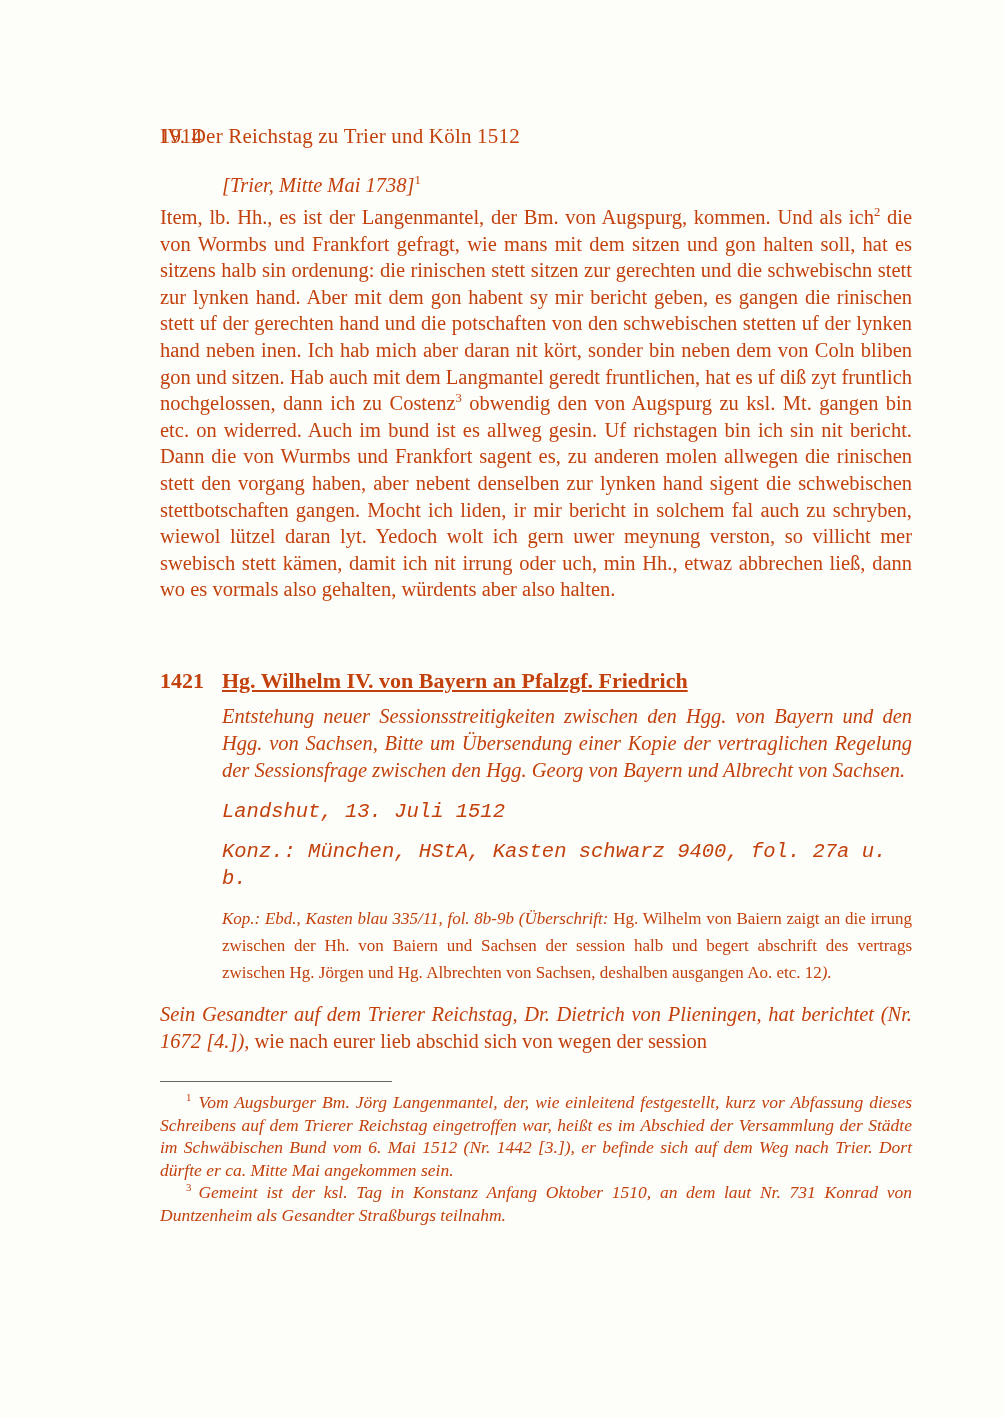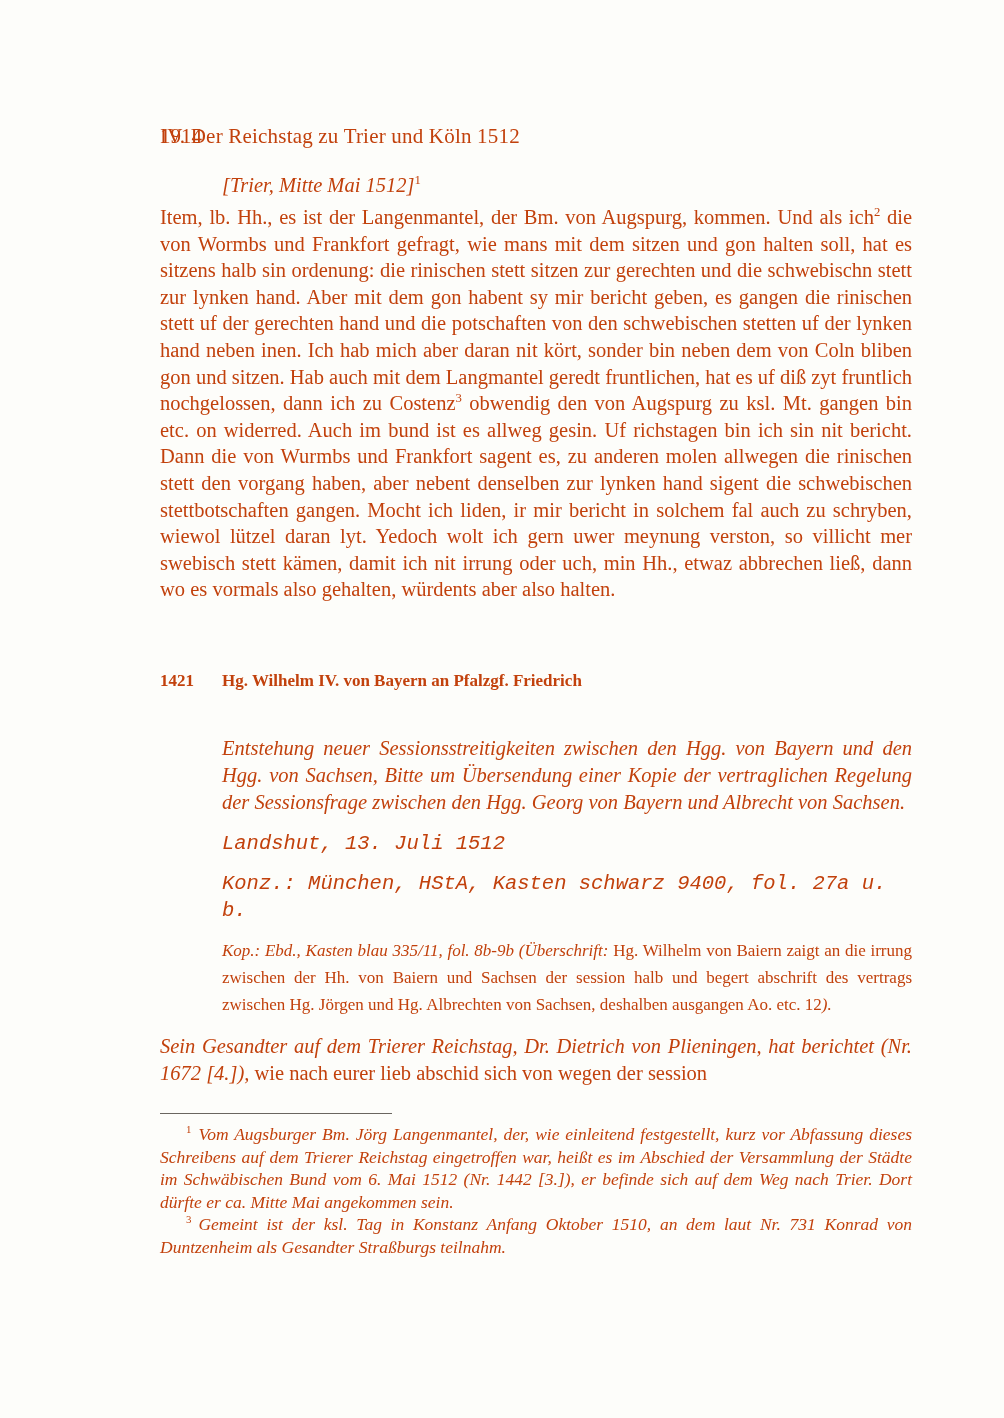--- a/index.html
+++ b/index.html
@@ -64,24 +64,25 @@
     margin-bottom: 64px;
   }
   sup {
     font-size: 0.62em;
     line-height: 0;
     vertical-align: super;
     font-style: normal;
   }
 
   .entry-heading {
-    font-size: 17px;
+    font-size: 22px;
     font-weight: bold;
-    margin: 0 0 40px 0;
+    margin: 0 0 8px 0;
     line-height: 28px;
+    text-decoration: underline;
   }
   .entry-number {
     display: inline-block;
     width: 62px;
   }
   .summary-par {
     font-style: italic;
     font-size: 20.5px;
     line-height: 27px;
     margin-bottom: 14px;
@@ -129,21 +130,21 @@
 
 <div class="page">
   <div class="content">
 
     <header class="running-header">
       <span class="page-number">1914</span>
       <span class="running-title">IV. Der Reichstag zu Trier und Köln 1512</span>
     </header>
 
     <section>
-      <p class="dateline indent-block"><span>[Trier, Mitte Mai 1512]</span><sup>1</sup></p>
+      <p class="dateline indent-block"><span>[Trier, Mitte Mai 1738]</span><sup>1</sup></p>
 
 
       <p class="body-par justify"><span>Item, lb. Hh., es ist der Langenmantel, der Bm. von Augspurg, kommen. Und als ich</span><sup>2</sup><span> die von Wormbs und Frankfort gefragt, wie mans mit dem sitzen und gon halten soll, hat es sitzens halb sin ordenung: die rinischen stett sitzen zur gerechten und die schwebischn stett zur lynken hand. Aber mit dem gon habent sy mir bericht geben, es gangen die rinischen stett uf der gerechten hand und die potschaften von den schwebischen stetten uf der lynken hand neben inen. Ich hab mich aber daran nit kört, sonder bin neben dem von Coln bliben gon und sitzen. Hab auch mit dem Langmantel geredt fruntlichen, hat es uf diß zyt fruntlich nochgelossen, dann ich zu Costenz</span><sup>3</sup><span> obwendig den von Augspurg zu ksl. Mt. gangen bin etc. on widerred. Auch im bund ist es allweg gesin. Uf richstagen bin ich sin nit bericht. Dann die von Wurmbs und Frankfort sagent es, zu anderen molen allwegen die rinischen stett den vorgang haben, aber nebent denselben zur lynken hand sigent die schwebischen stettbotschaften gangen. Mocht ich liden, ir mir bericht in solchem fal auch zu schryben, wiewol lützel daran lyt. Yedoch wolt ich gern uwer meynung verston, so villicht mer swebisch stett kämen, damit ich nit irrung oder uch, min Hh., etwaz abbrechen ließ, dann wo es vormals also gehalten, würdents aber also halten.</span></p>
     </section>
 
     <section>
       <h2 class="entry-heading"><span class="entry-number">1421</span><span class="entry-title">Hg. Wilhelm IV. von Bayern an Pfalzgf. Friedrich</span></h2>
 
       <p class="summary-par indent-block justify">Entstehung neuer Sessionsstreitigkeiten zwischen den Hgg. von Bayern und den Hgg. von Sachsen, Bitte um Übersendung einer Kopie der vertraglichen Regelung der Sessionsfrage zwischen den Hgg. Georg von Bayern und Albrecht von Sachsen.</p>
 

